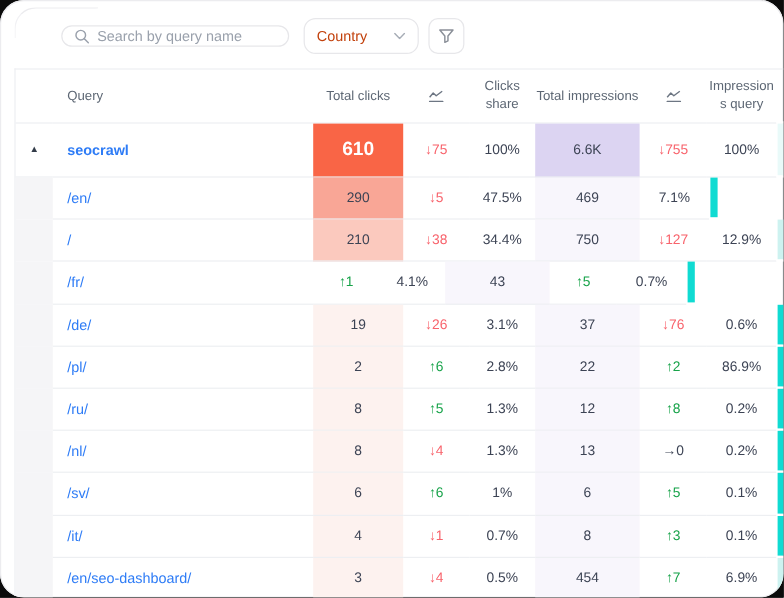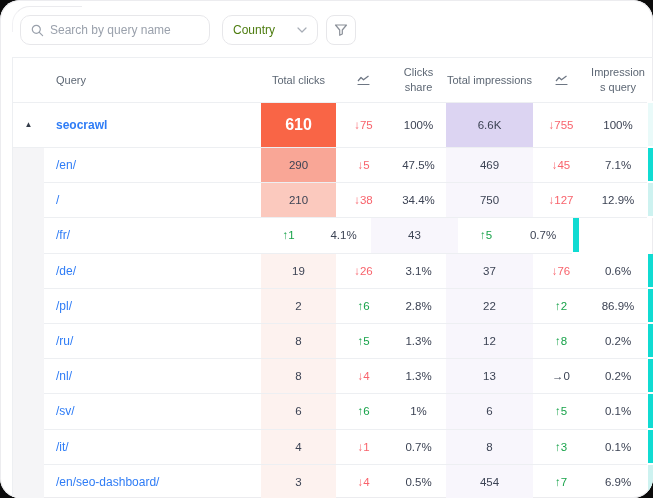--- a/index.html
+++ b/index.html
@@ -11,27 +11,27 @@
   }
   *{box-sizing:border-box;margin:0;padding:0;font-family:"Liberation Sans",sans-serif;}
   html,body{width:653px;height:498px;overflow:hidden;background:#0b0b0b;}
   .stage{position:relative;width:653px;height:498px;background:#0b0b0b;}
   .card{position:absolute;inset:0;background:#fff;border-radius:20px;overflow:hidden;
         box-shadow:inset 0 0 0 1px #ececef;}
   .inner-arc{position:absolute;left:12px;top:6px;width:70px;height:26px;
         border-top:1px solid #ebebee;border-left:1px solid #f1f1f4;border-top-left-radius:18px;}
   
   .toolbar{position:absolute;left:20px;top:15px;display:flex;align-items:center;gap:12px;}
-  .searchbox{display:flex;align-items:center;width:190px;height:30px;border:1px solid #e7e7ea;
-        border-radius:10px;padding:0 8px 0 10px;background:#fff;}
+  .searchbox{display:flex;align-items:center;width:190px;height:18px;border:1px solid #e7e7ea;
+        border-radius:10px;padding:0 8px 0 10px;background:#fff;margin-left:31px;}
   .searchbox input{border:none;outline:none;flex:1;font-size:12px;color:#4a4f5a;min-width:0;background:transparent;}
   .searchbox input::placeholder{color:#9aa1ac;}
   .selectbox{display:flex;align-items:center;justify-content:space-between;width:96px;height:30px;
         border:1px solid #e7e7ea;border-radius:10px;padding:0 10px;cursor:pointer;}
-  .selectbox .label{font-size:12px;color:#4d7c0f;}
+  .selectbox .label{font-size:12px;color:#c2410c;}
   .iconbtn{width:30px;height:30px;border:1px solid #e7e7ea;border-radius:8px;background:#fff;
         display:flex;align-items:center;justify-content:center;cursor:pointer;margin-left:-4px;}
   
   .table{position:absolute;left:12px;top:57px;width:641px;border-top:1px solid var(--border);
         border-left:1px solid var(--border);}
   .trow{display:flex;align-items:stretch;}
   .trow>div{border-bottom:1px solid var(--border);display:flex;align-items:center;justify-content:center;}
   .col-exp{width:31px;flex:none;}
   .col-query{width:217px;flex:none;justify-content:flex-start !important;padding-left:12px;}
   .col-clicks{width:75px;flex:none;}
@@ -169,23 +169,20 @@
     </div>
     <div class="col-d1">
       <span class="delta t-down">↓5</span>
     </div>
     <div class="col-s1">
       <span class="num">47.5%</span>
     </div>
     <div class="col-impr bg-lavender-pale">
       <span class="num">469</span>
     </div>
-    <div class="col-d2">
-      <span class="delta t-down">↓45</span>
-    </div>
     <div class="col-s2">
       <span class="num">7.1%</span>
     </div>
     <div class="col-edge edge-solid">
       <div class="edge-bar"></div>
     </div>
   </div>
           <div class="trow child">
     <div class="col-exp">
       <span class="expander"></span>

